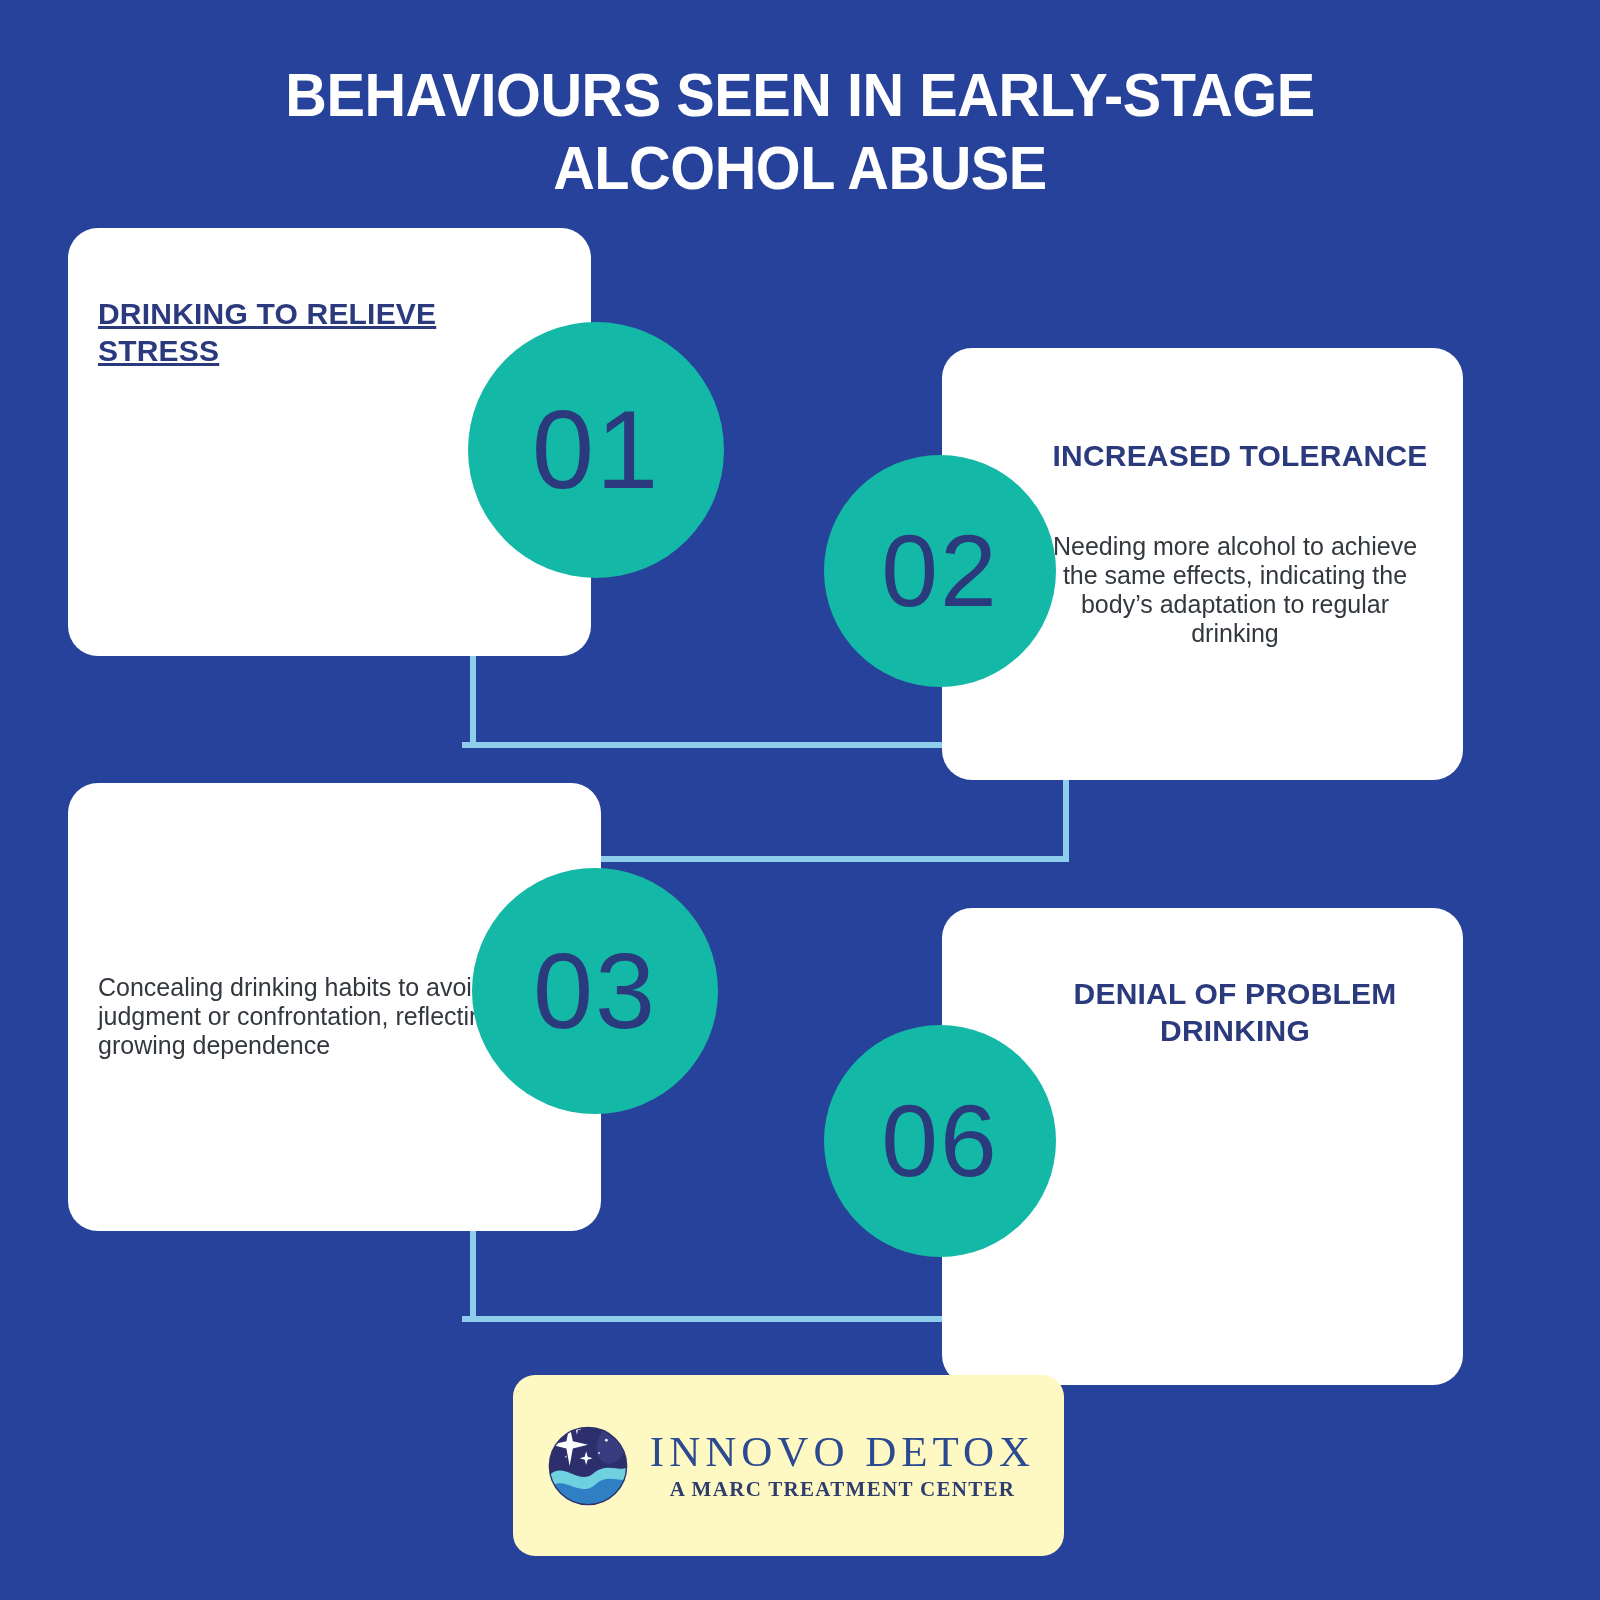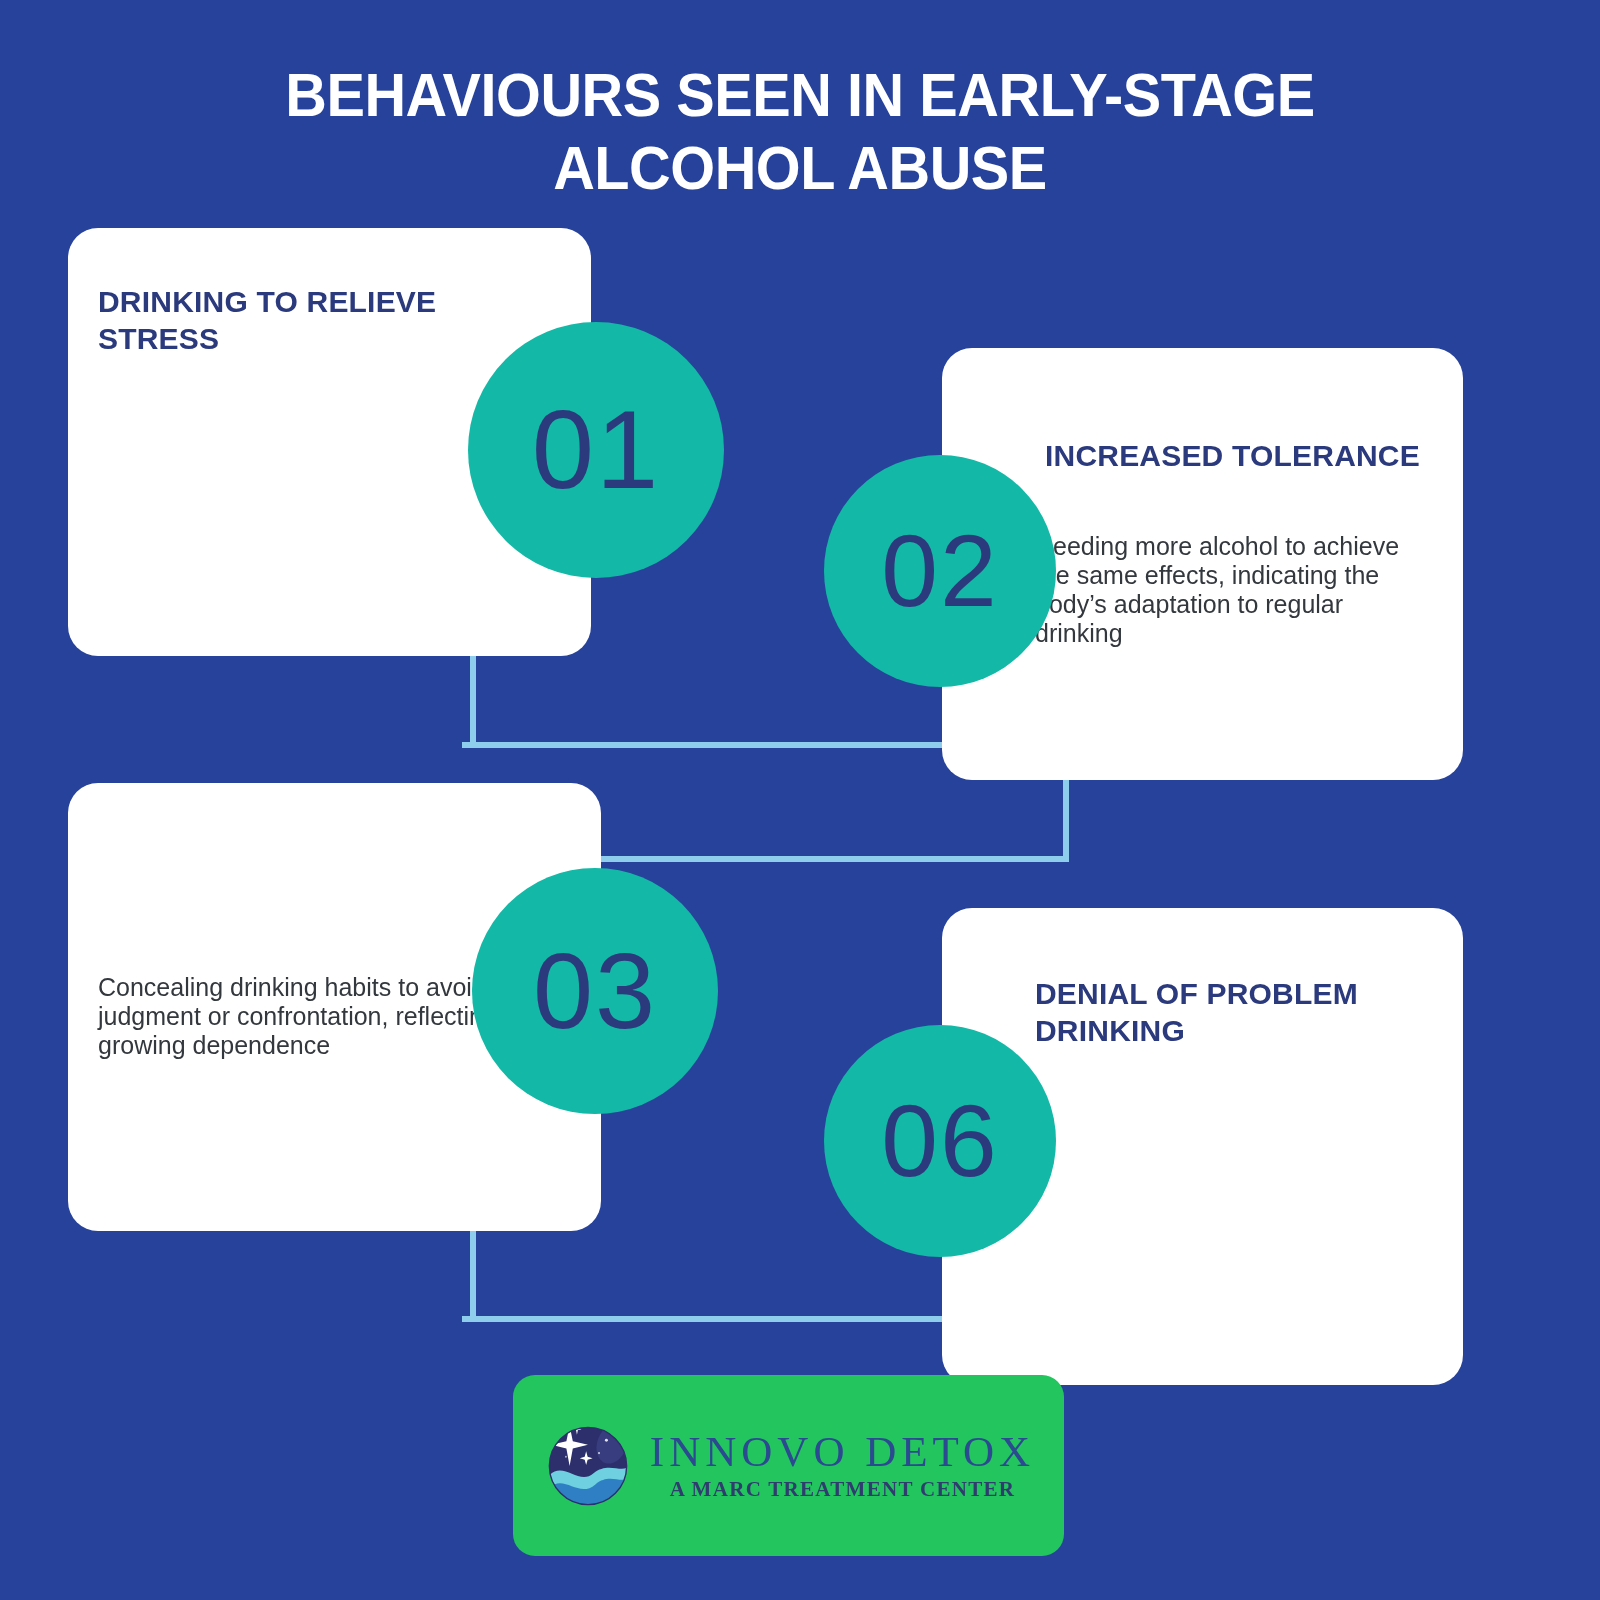--- a/index.html
+++ b/index.html
@@ -40,28 +40,28 @@
     line-height:1.22;
     letter-spacing:0.2px;
   }
   .card-body {
     color:#33383E;
     font-size:25px;
     line-height:1.16;
     font-weight:400;
   }
   .align-left  { text-align:left; }
-  .align-right { text-align:left; }
+  .align-right { text-align:center; }
 
   #card-1 { left:68px;  top:228px; width:523px; height:428px; }
   #card-2 { left:942px; top:348px; width:521px; height:432px; }
   #card-3 { left:68px;  top:783px; width:533px; height:448px; }
   #card-4 { left:942px; top:908px; width:521px; height:477px; }
 
-  #c1-title { left:30px; top:56px;  width:360px; }
+  #c1-title { left:30px; top:68px;  width:360px;text-decoration:underline; }
   #c1-body  { left:30px; top:212px; width:390px; }
 
   #c2-title { right:28px; top:90px;  width:390px; }
   #c2-body  { right:28px; top:184px; width:400px; }
 
   #c3-title { left:30px; top:62px;  width:360px; }
   #c3-body  { left:30px; top:190px; width:400px; }
 
   #c4-title { right:28px; top:68px;  width:400px; }
   #c4-body  { right:28px; top:192px; width:390px; }
@@ -95,21 +95,21 @@
   #conn-2-h { left:598px;  top:856px;  width:471px; height:6px; }
   
   #conn-3-v { left:470px;  top:1227px; width:6px;   height:95px; }
   #conn-3-h { left:462px;  top:1316px; width:492px; height:6px; }
 
   
   #logo-card {
     position:absolute;
     left:513px; top:1375px;
     width:551px; height:181px;
-    background:#22c55e;
+    background:#fef9c3;
     border-radius:22px;
     display:flex;
     align-items:center;
     justify-content:center;
     gap:16px;
   }
   #logo-mark { width:92px; height:92px; flex:0 0 auto; }
   .logo-text { display:flex; flex-direction:column; }
   .logo-name {
     color:#2B4A90;

